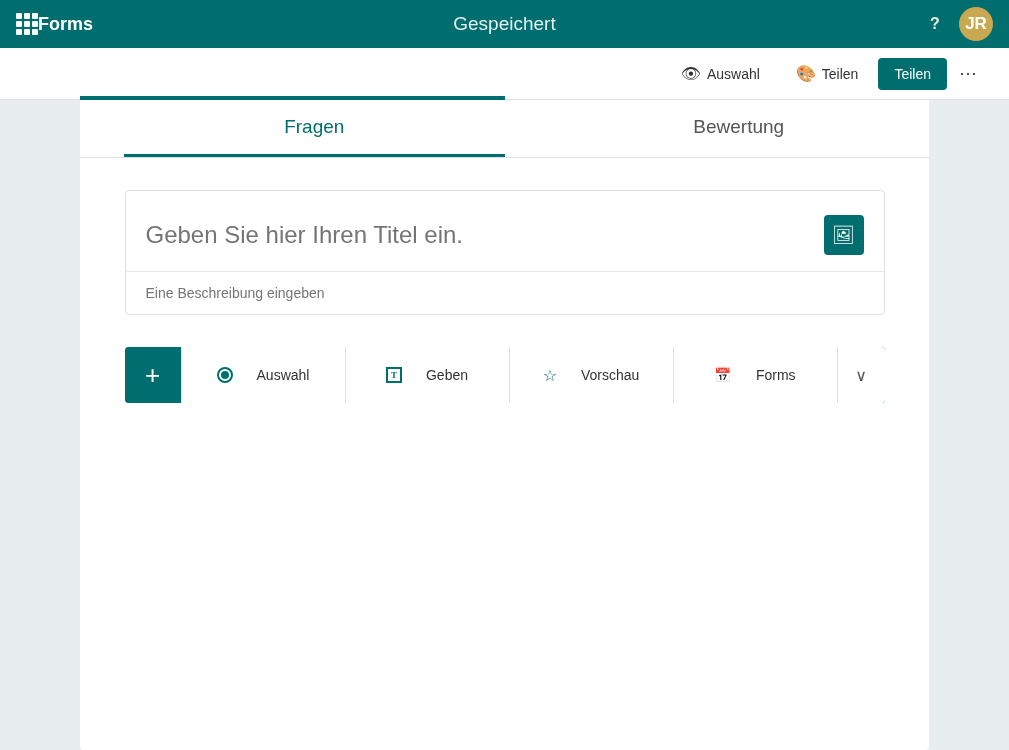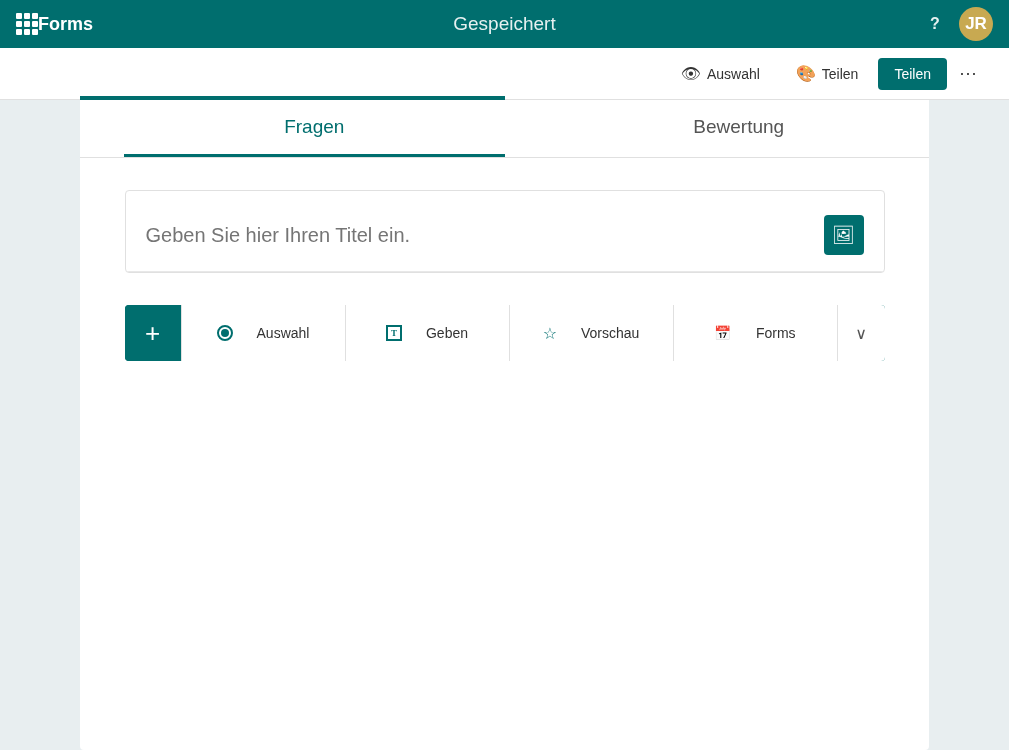--- a/index.html
+++ b/index.html
@@ -202,21 +202,21 @@
       display: flex;
       align-items: center;
       padding: 24px 20px 16px 20px;
       border-bottom: 1px solid #e8e8e8;
       gap: 12px;
     }
     .title-input {
       flex: 1;
       border: none;
       outline: none;
-      font-size: 20px;
+      font-size: 24px;
       color: #aaa;
       background: transparent;
     }
     .image-btn {
       width: 40px;
       height: 40px;
       background: #006e6e;
       border: none;
       border-radius: 4px;
       cursor: pointer;
@@ -399,20 +399,23 @@
         </div>
       </div>
 
       <div class="form-card">
         <div class="title-area">
           <input class="title-input" type="text" placeholder="Geben Sie hier Ihren Titel ein." style="">
           <button class="image-btn">
             <span>🖼</span>
           </button>
         </div>
+        <div class="desc-area">
+          <input class="desc-input" type="text" placeholder="Eine Beschreibung eingeben" style="">
+        </div>
       </div>
 
       <div class="add-bar">
         <button class="add-btn">
           <span style="font-size:26px; font-weight:300;">+</span>
         </button>
         <div class="question-types">
           <button class="qtype-btn">
             <span class="icon-radio"></span>
             <span>Auswahl</span>

